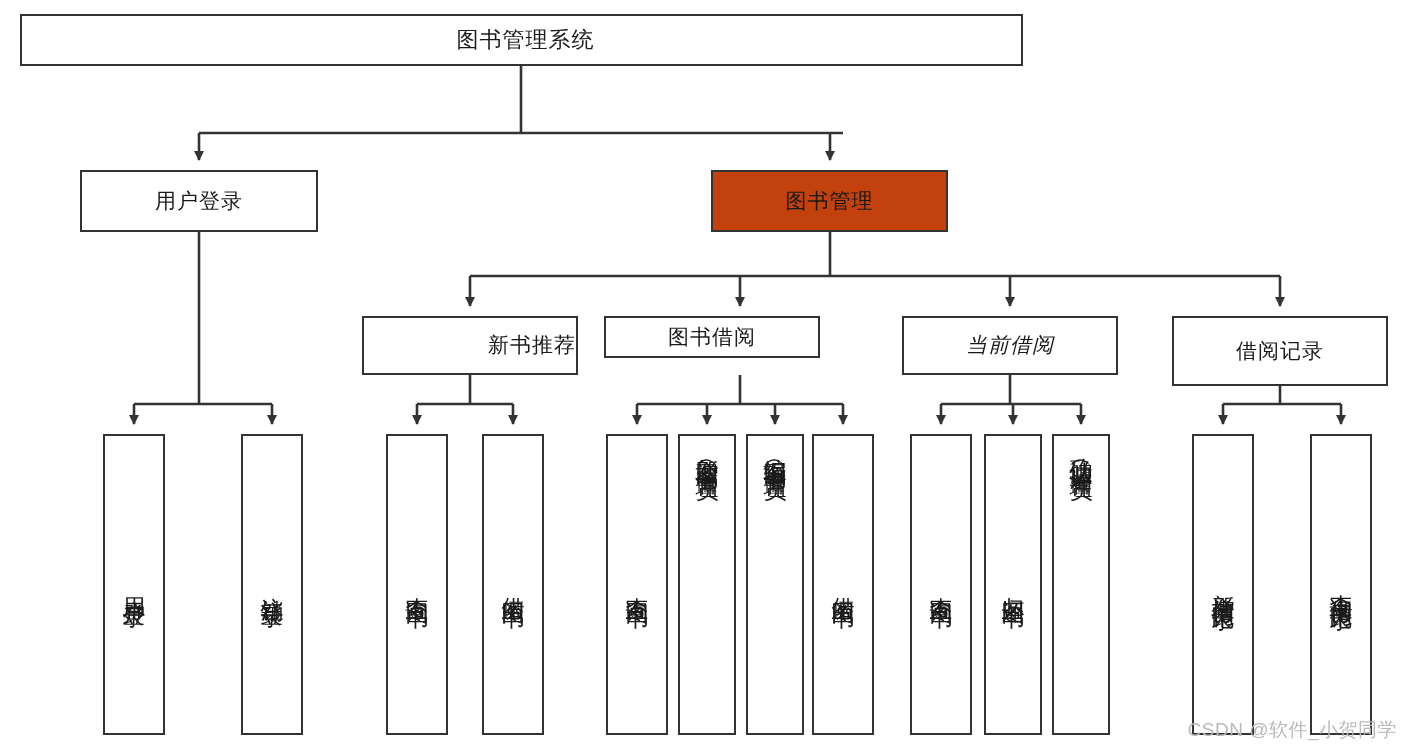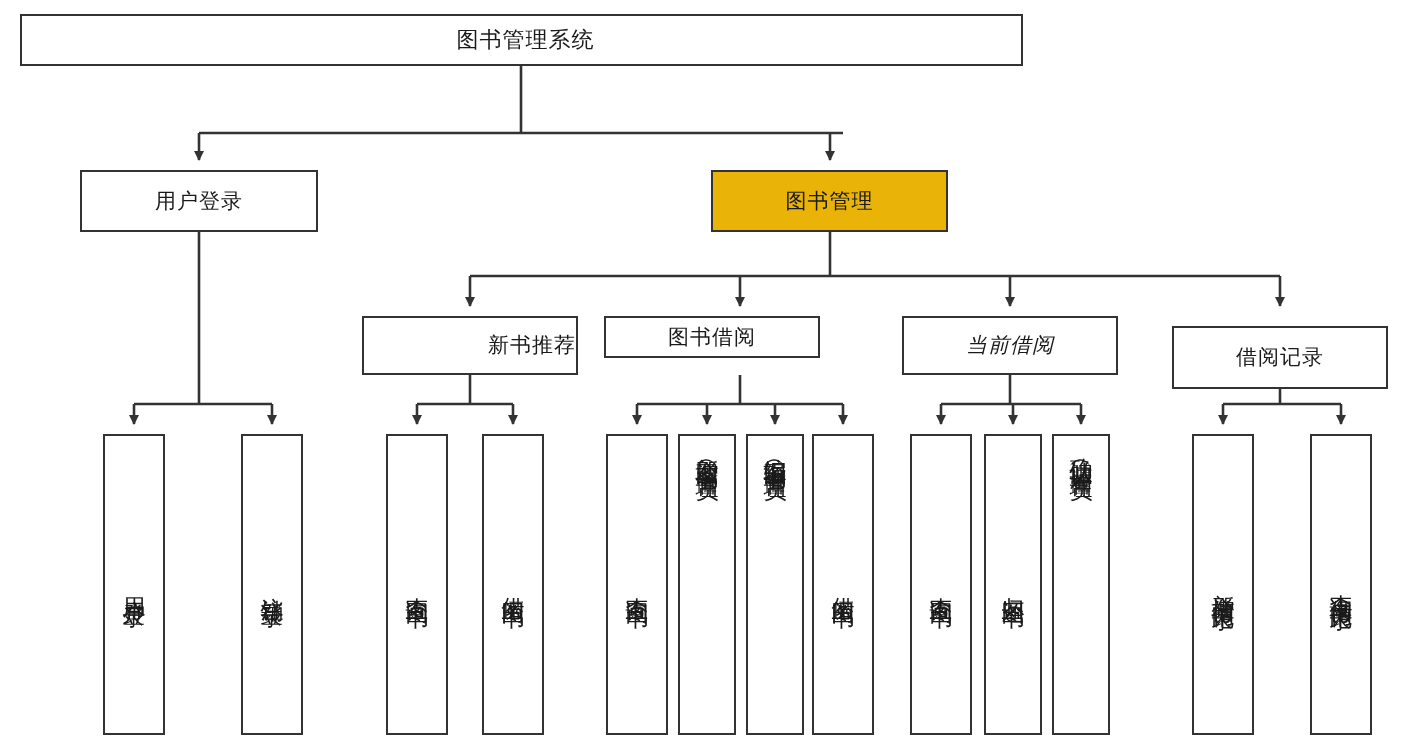--- a/index.html
+++ b/index.html
@@ -133,34 +133,34 @@
     </g>
   </svg>
 
   <div class="node h root" style="left: 20px; top: 14px; width: 1003px; height: 52px; border-color: rgb(51, 51, 51); background: rgb(255, 255, 255); color: rgb(26, 26, 26); padding-left: 8px;">
     <span class="lbl">图书管理系统</span>
   </div>
 
   <div class="node h" style="left: 80px; top: 170px; width: 238px; height: 62px; border-color: rgb(51, 51, 51); background: rgb(255, 255, 255); color: rgb(26, 26, 26);">
     <span class="lbl">用户登录</span>
   </div>
-  <div class="node h" style="left: 711px; top: 170px; width: 237px; height: 62px; border-color: rgb(51, 51, 51); background: #eab308; color: rgb(26, 26, 26);">
+  <div class="node h" style="left: 711px; top: 170px; width: 237px; height: 62px; border-color: rgb(51, 51, 51); background: #c2410c; color: rgb(26, 26, 26);">
     <span class="lbl">图书管理</span>
   </div>
 
   <div class="node h" style="left: 362px; top: 316px; width: 216px; height: 59px; border-color: rgb(51, 51, 51); background: rgb(255, 255, 255); color: rgb(26, 26, 26); justify-content: flex-end;">
     <span class="lbl">新书推荐</span>
   </div>
   <div class="node h" style="left: 604px; top: 316px; width: 216px; height: 42px; border-color: rgb(51, 51, 51); background: rgb(255, 255, 255); color: rgb(26, 26, 26);">
     <span class="lbl">图书借阅</span>
   </div>
   <div class="node h" style="left: 902px; top: 316px; width: 216px; height: 59px; border-color: rgb(51, 51, 51); background: rgb(255, 255, 255); color: rgb(26, 26, 26); font-style: italic;">
     <span class="lbl">当前借阅</span>
   </div>
-  <div class="node h" style="left: 1172px; top: 316px; width: 216px; height: 63px; border-color: rgb(51, 51, 51); background: rgb(255, 255, 255); color: rgb(26, 26, 26); margin-top: 10px;">
+  <div class="node h" style="left: 1172px; top: 316px; width: 216px; height: 70px; border-color: rgb(51, 51, 51); background: rgb(255, 255, 255); color: rgb(26, 26, 26);">
     <span class="lbl">借阅记录</span>
   </div>
 
   <div class="node v mid" style="left: 103px; top: 434px; width: 62px; height: 301px; border-color: rgb(51, 51, 51); background: rgb(255, 255, 255); color: rgb(26, 26, 26);">
     <span class="lbl">用户登录</span>
   </div>
   <div class="node v mid" style="left: 241px; top: 434px; width: 62px; height: 301px; border-color: rgb(51, 51, 51); background: rgb(255, 255, 255); color: rgb(26, 26, 26);">
     <span class="lbl">注销登录</span>
   </div>
   <div class="node v mid" style="left: 386px; top: 434px; width: 62px; height: 301px; border-color: rgb(51, 51, 51); background: rgb(255, 255, 255); color: rgb(26, 26, 26);">
@@ -190,14 +190,15 @@
   <div class="node v" style="left: 1052px; top: 434px; width: 58px; height: 301px; border-color: rgb(51, 51, 51); background: rgb(255, 255, 255); color: rgb(26, 26, 26);">
     <span class="lbl">确认归还（管理员）</span>
   </div>
   <div class="node v mid" style="left: 1192px; top: 434px; width: 62px; height: 301px; border-color: rgb(51, 51, 51); background: rgb(255, 255, 255); color: rgb(26, 26, 26);">
     <span class="lbl">新增借阅记录</span>
   </div>
   <div class="node v mid" style="left: 1310px; top: 434px; width: 62px; height: 301px; border-color: rgb(51, 51, 51); background: rgb(255, 255, 255); color: rgb(26, 26, 26);">
     <span class="lbl">查询借阅记录</span>
   </div>
 
+  <div id="watermark" style="color: rgb(185, 185, 185);">CSDN @软件_小贺同学</div>
 
 </div>
 
 </body></html>

